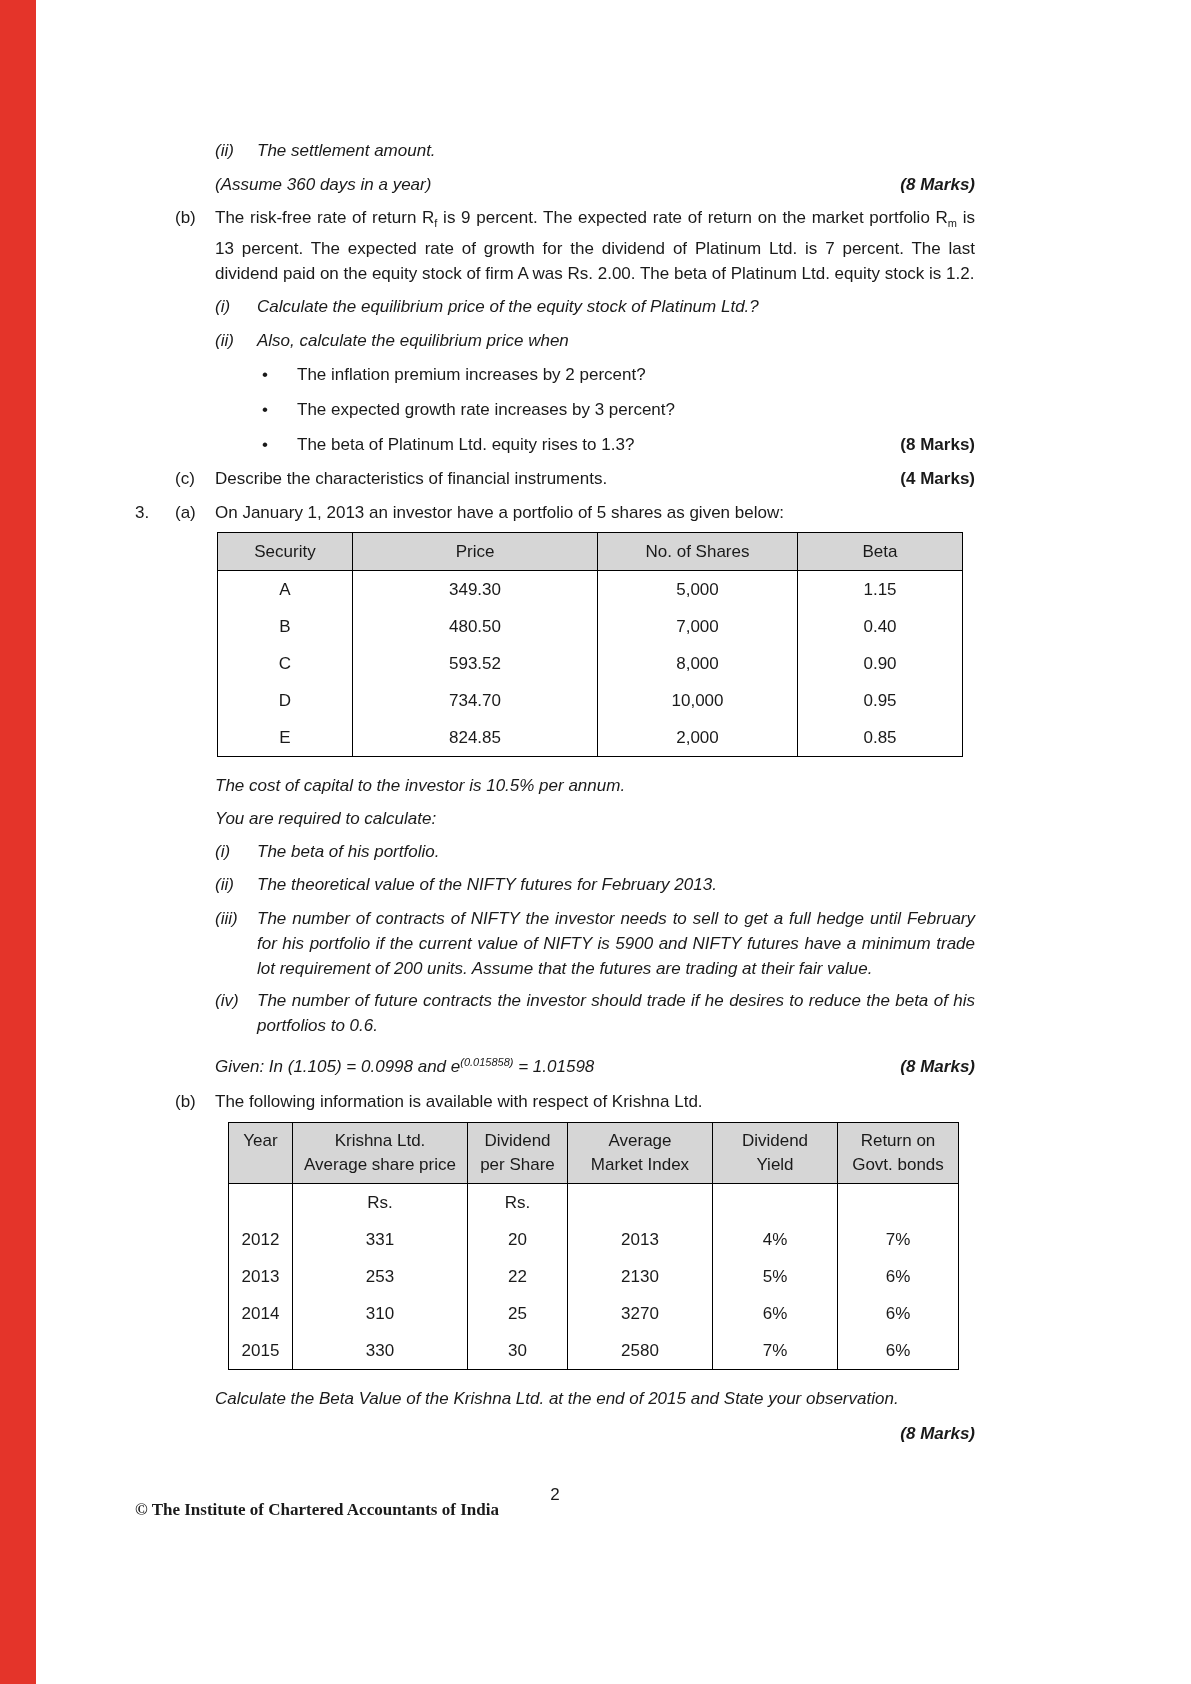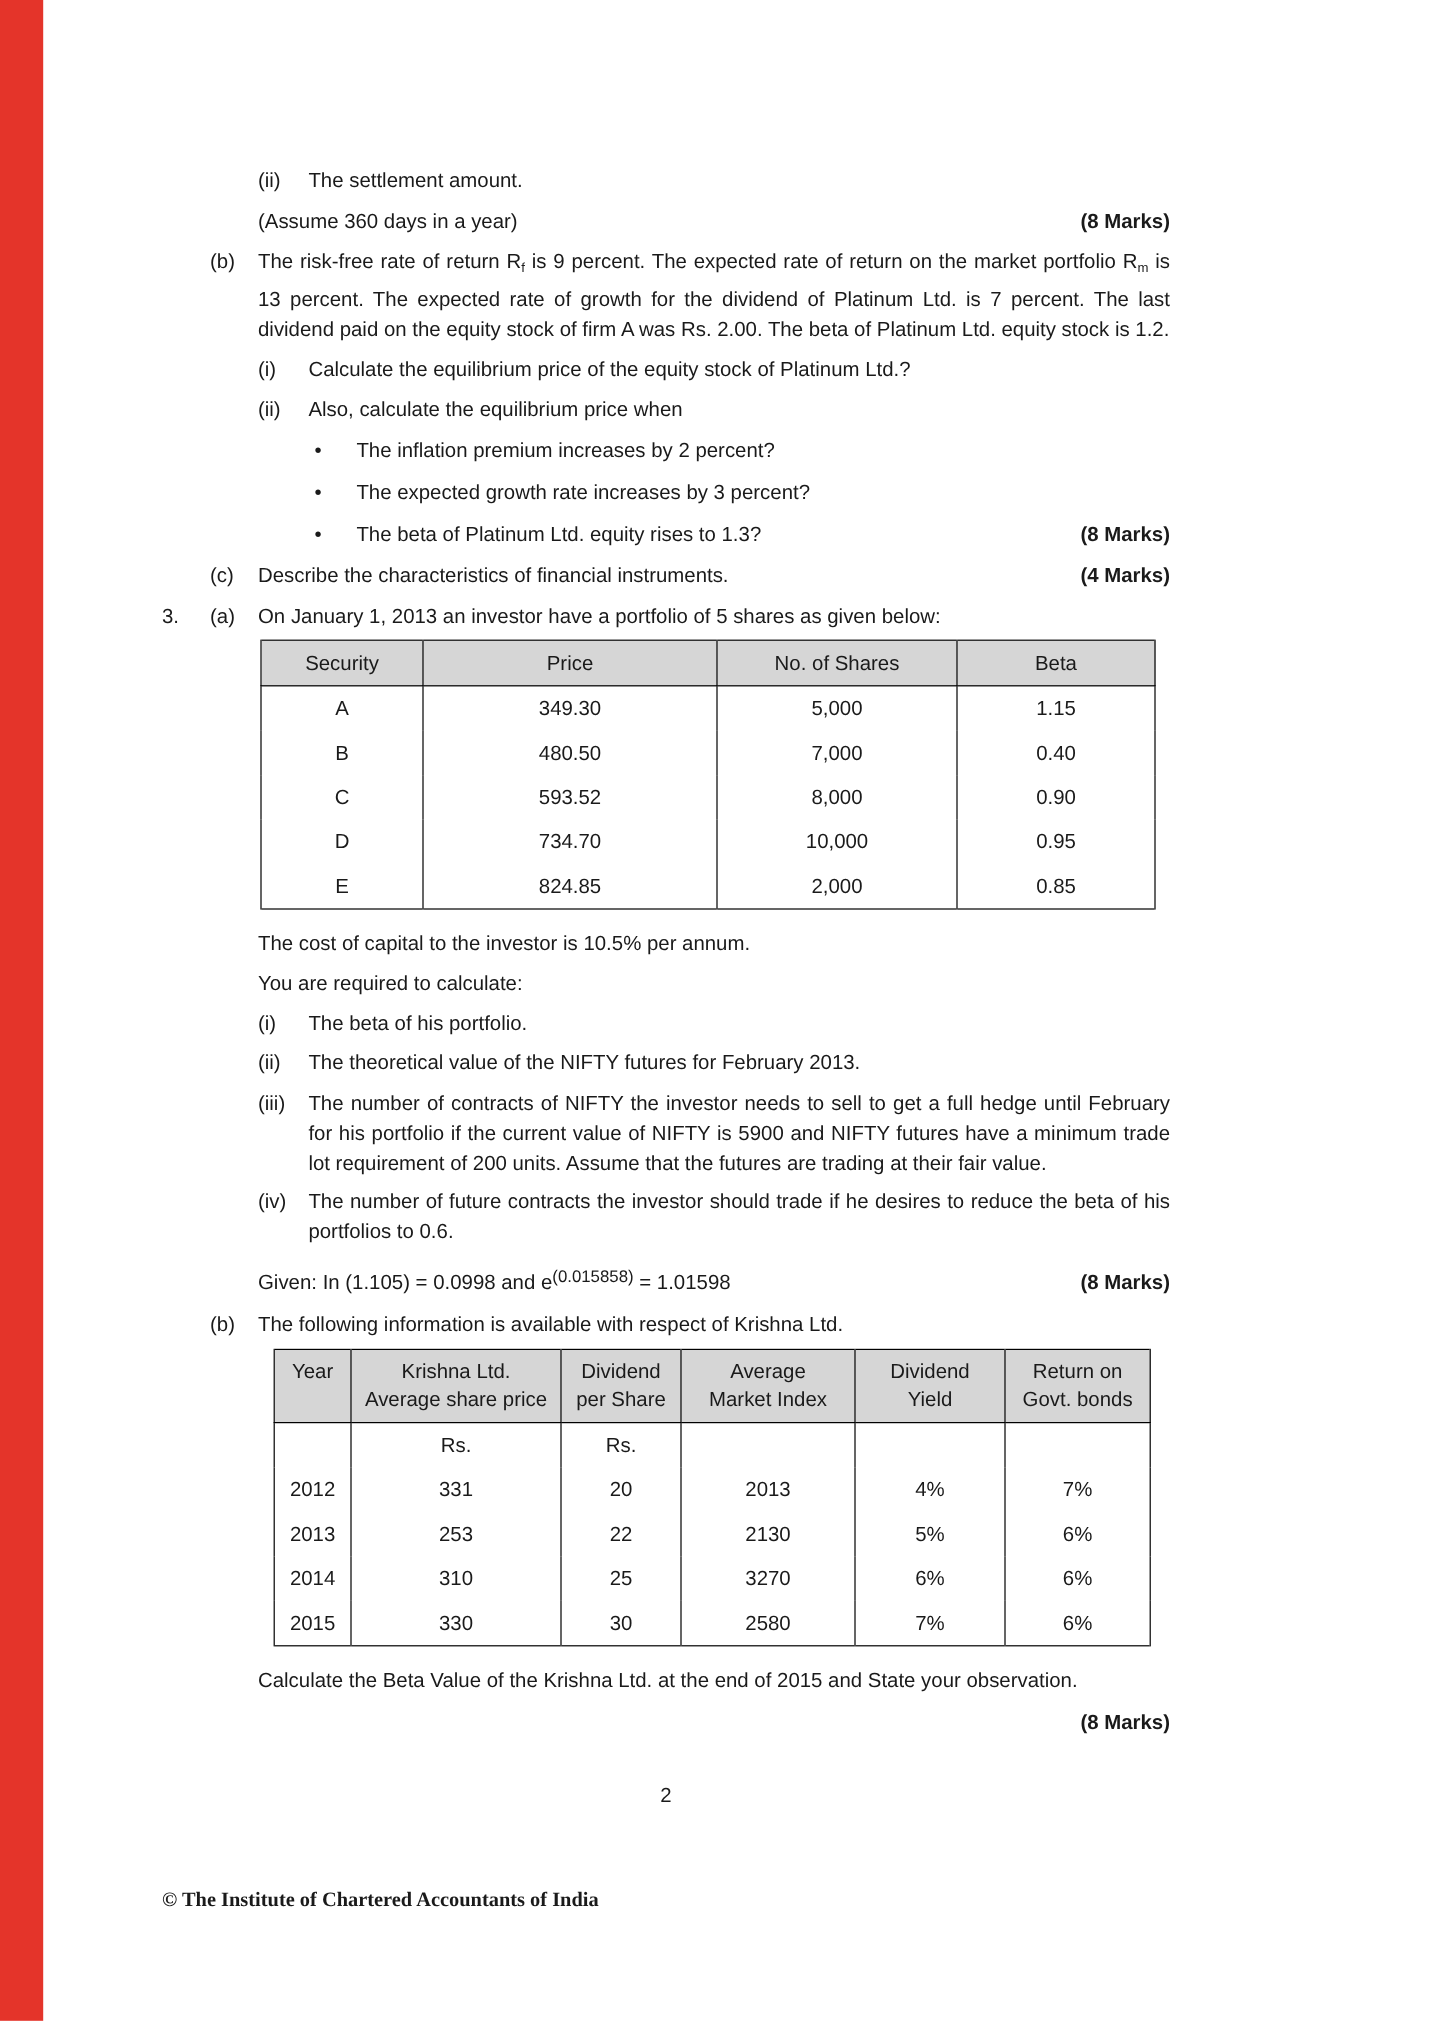--- a/index.html
+++ b/index.html
@@ -10,46 +10,46 @@
     font-size:17px; line-height:25px; color:#1a1a1a;
   }
   .red-stripe { position:absolute; left:0; top:0; width:36px; height:1684px; background:#e4342a; }
   .content { position:absolute; left:135px; top:138px; width:840px; }
 
   .row { display:flex; align-items:baseline; }
   .flex1 { flex:1 1 auto; min-width:0; }
   .lbl { flex:0 0 40px; }
   .lbl-sm { flex:0 0 42px; }
   .ind1 { margin-left:40px; }
-  .ind2 { margin-left:80px; }
+  .ind2 { margin-left:80px;font-style:italic; }
   .ind3 { margin-left:127px; }
   .bullet { flex:0 0 35px; }
   .marks { margin-left:auto; font-weight:bold; white-space:nowrap; padding-left:12px; }
   .just { text-align:justify; }
 
   .mt7 { margin-top:7px; } .mt8 { margin-top:8px; } .mt9 { margin-top:9px; }
   .mt10 { margin-top:10px; } .mt12 { margin-top:12px; } .mt16 { margin-top:16px; }
 
   .subsc { font-size:11px; vertical-align:-4px; }
-  .supsc { font-size:14px; vertical-align:6px; }
+  .supsc { font-size:11px; vertical-align:6px; }
 
   table.doc-table { border-collapse:collapse; table-layout:fixed; border:1.4px solid #000; }
   .doc-table th, .doc-table td {
     font-weight:normal; text-align:center; vertical-align:top;
     border-left:1px solid #000; border-right:1px solid #000;
     padding:6px 4px; line-height:25px;
   }
   .doc-table thead th { background:#d6d6d6; border-bottom:1px solid #000; }
   .t1 { width:745px; margin:7px 0 0 82px; }
   .t2 { width:730px; margin:8px 0 0 93px; }
   .t2 thead th div { line-height:24px;text-align:center; }
 
   .pagenum { margin-top:36px; text-align:center; }
   .footer {
-    position:absolute; left:135px; top:1570px;
+    position:absolute; left:135px; top:1497px;
     font-family:"Liberation Serif","DejaVu Serif",serif;
     font-weight:bold; font-size:17px;
   }
 </style>
 </head>
 <body>
 
 <div class="red-stripe"></div>
 
 <div class="content">

